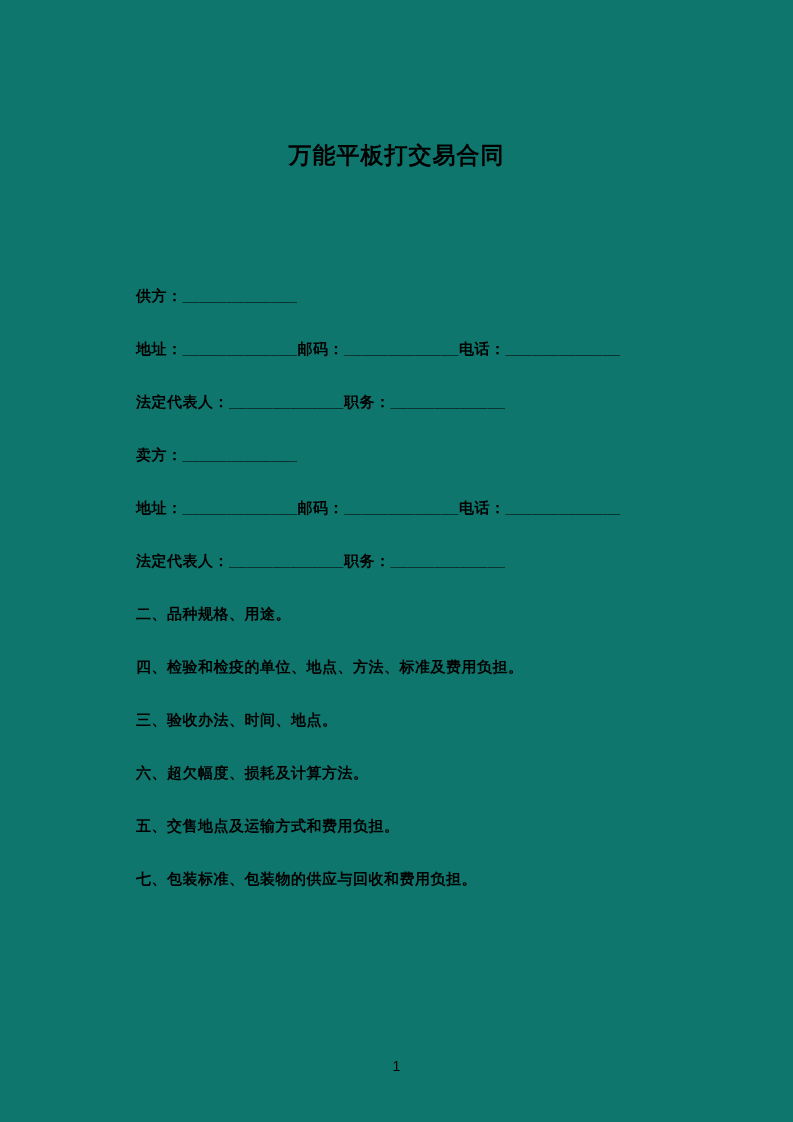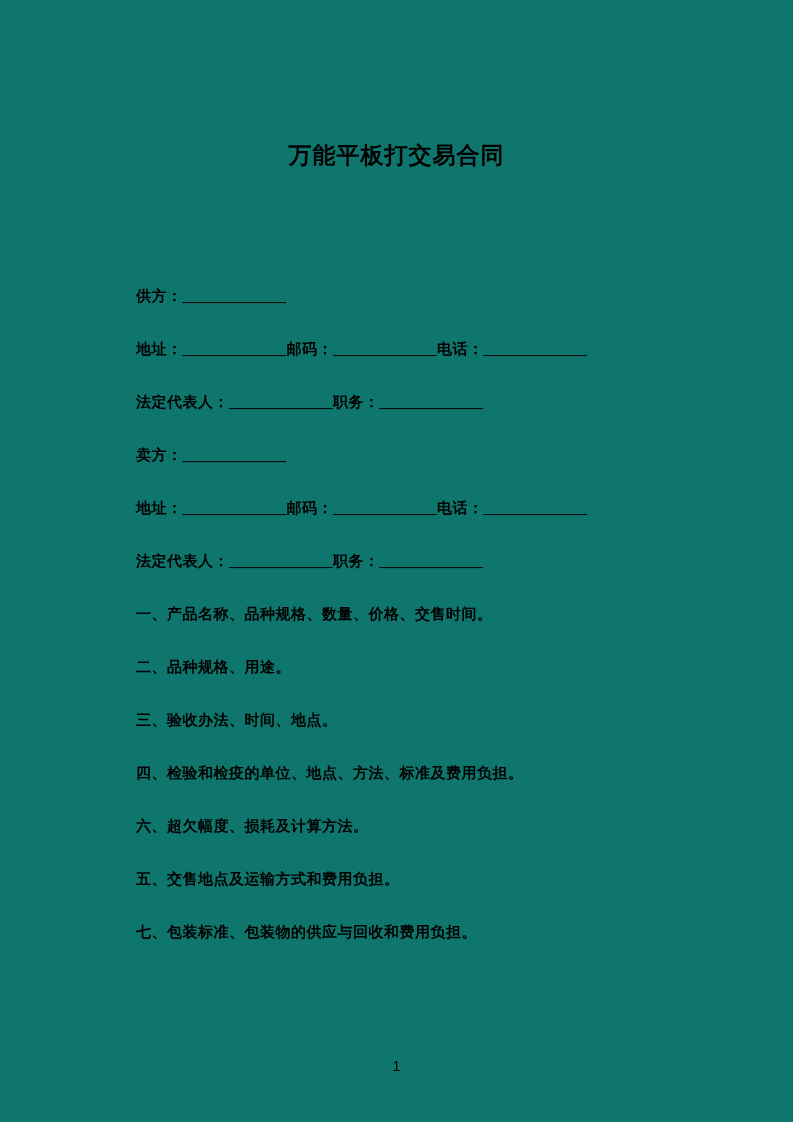--- a/index.html
+++ b/index.html
@@ -25,21 +25,20 @@
     text-align: center;
     font-size: 23px;
     font-weight: bold;
     letter-spacing: 1px;
   }
   .doc-body {
     position: absolute;
     top: 286px;
     left: 136px;
     right: 82px;
-    font-family: Liberation Serif, serif;
   }
   .doc-line {
     font-size: 15px;
     font-weight: bold;
     line-height: 20px;
     margin-bottom: 33px;
     letter-spacing: 0.5px;
     white-space: nowrap;
   }
   
@@ -60,24 +59,23 @@
 
   <div class="doc-title">万能平板打交易合同</div>
 
   <div class="doc-body">
     <div class="doc-line">供方：_____________</div>
     <div class="doc-line">地址：_____________邮码：_____________电话：_____________</div>
     <div class="doc-line">法定代表人：_____________职务：_____________</div>
     <div class="doc-line">卖方：_____________</div>
     <div class="doc-line">地址：_____________邮码：_____________电话：_____________</div>
     <div class="doc-line">法定代表人：_____________职务：_____________</div>
-    <div class="doc-line">一、产品名称、品种规格、数量、价格、交售时间。</div>
     <div class="doc-line">二、品种规格、用途。</div>
+    <div class="doc-line">四、检验和检疫的单位、地点、方法、标准及费用负担。</div>
     <div class="doc-line">三、验收办法、时间、地点。</div>
-    <div class="doc-line">四、检验和检疫的单位、地点、方法、标准及费用负担。</div>
     <div class="doc-line">六、超欠幅度、损耗及计算方法。</div>
     <div class="doc-line">五、交售地点及运输方式和费用负担。</div>
     <div class="doc-line">七、包装标准、包装物的供应与回收和费用负担。</div>
   </div>
 
   <div class="page-number">1</div>
 
 </div>
 
 </body></html>

